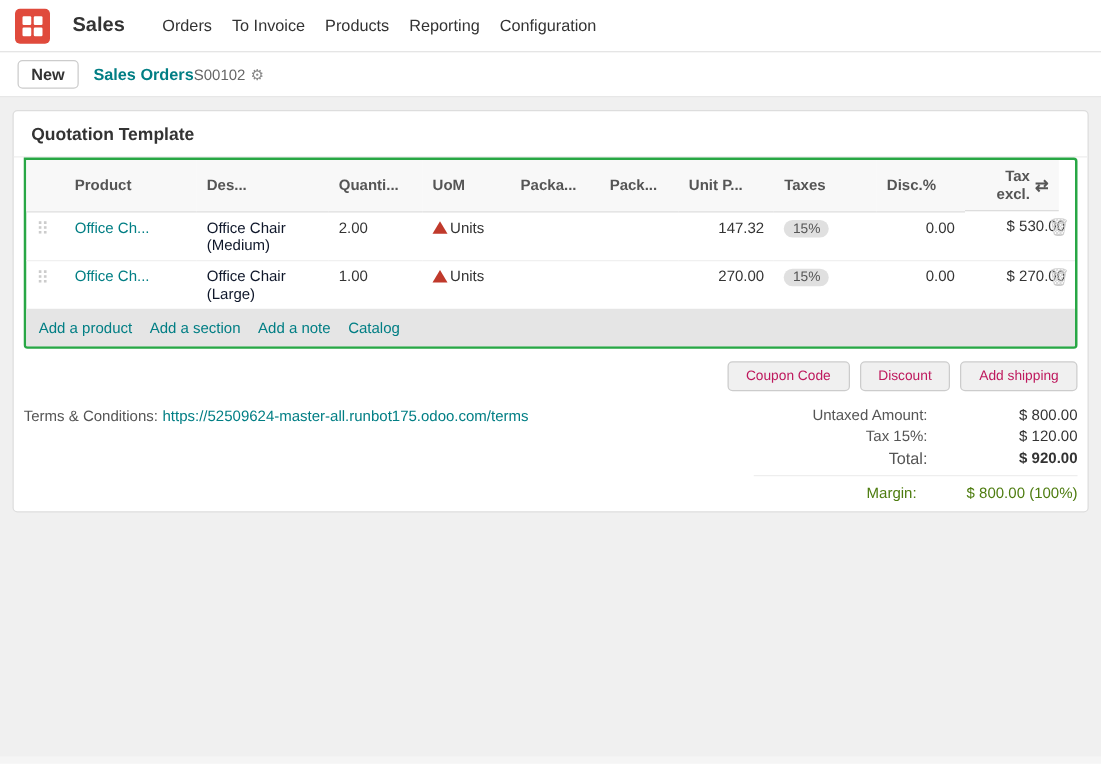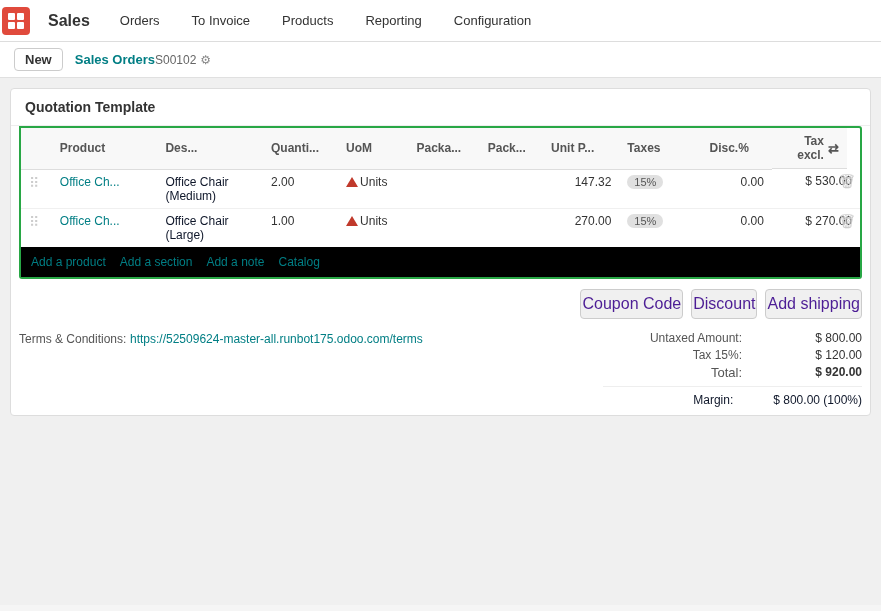--- a/index.html
+++ b/index.html
@@ -1,23 +1,23 @@
 <!DOCTYPE html>
 <html><head>
   <meta charset="utf-8">
   <style>
     * { box-sizing: border-box; margin: 0; padding: 0; }
     body { font-family: Arial, sans-serif; font-size: 13px; background: #f5f5f5; color: #333; width: 881px; height: 611px; overflow: hidden; }
 
     
-    .topbar { display: flex; align-items: center; background: #fff; border-bottom: 1px solid #ddd; padding: 0 2px; height: 42px; gap: 18px; }
+    .topbar { display: flex; align-items: center; background: #fff; border-bottom: 1px solid #ddd; padding: 0 12px; height: 42px; gap: 18px; }
     .topbar-logo { width: 28px; height: 28px; background: #e04a3c; border-radius: 4px; display: flex; align-items: center; justify-content: center; }
     .topbar-logo svg { width: 20px; height: 20px; }
     .topbar-appname { font-size: 16px; font-weight: bold; color: #333; margin-right: 10px; }
-    .topbar-nav { display: flex; gap: 28px; }
+    .topbar-nav { display: flex; gap: 12px; }
     .topbar-nav-item { font-size: 13px; color: #333; cursor: pointer; padding: 4px 2px; }
 
     
     .subheader { display: flex; align-items: center; background: #fff; padding: 6px 14px; border-bottom: 1px solid #e0e0e0; gap: 12px; }
     .new-badge { background: #fff; border: 1px solid #ccc; border-radius: 4px; padding: 3px 10px; font-size: 13px; font-weight: bold; color: #333; }
     .breadcrumb-section { display: flex; }
     .breadcrumb-title { font-size: 13px; font-weight: bold; color: #017e84; cursor: pointer; }
     .breadcrumb-sub { font-size: 12px; color: #666; display: flex; align-items: center; gap: 4px; }
     .gear-icon { color: #888; cursor: pointer; font-size: 12px; }
 
@@ -40,35 +40,35 @@
     .drag-handle { color: #ccc; cursor: grab; font-size: 14px; }
     .tax-badge { background: #e0e0e0; border-radius: 10px; padding: 1px 7px; font-size: 11px; color: #555; display: inline-block; }
     .delete-icon { color: #ccc; cursor: pointer; font-size: 14px; float: right; }
     .num-right { text-align: right; }
     .product-name { color: #017e84; font-size: 12px; }
     .product-desc { font-size: 12px; color: #0f172a; }
     .unit-icon { display: inline-flex; align-items: center; gap: 2px; }
     .unit-tri { width: 0; height: 0; border-left: 6px solid transparent; border-right: 6px solid transparent; border-bottom: 10px solid #c0392b; display: inline-block; }
 
     
-    .add-actions { padding: 8px 10px; display: flex; gap: 14px; background: #000000; }
+    .add-actions { padding: 8px 10px; display: flex; gap: 14px; background: #e5e5e5; }
     .add-action-link { color: #017e84; font-size: 12px; cursor: pointer; text-decoration: none; }
     .catalog-link { color: #017e84; font-size: 12px; cursor: pointer; }
     .promo-buttons { display: flex; justify-content: flex-end; gap: 8px; margin-bottom: 12px; }
-    .promo-btn { background: #f0f0f0; border: 1px solid #ccc; border-radius: 4px; padding: 5px 1px; font-size: 16px; cursor: pointer; color: #4c1d95; }
+    .promo-btn { background: #f0f0f0; border: 1px solid #ccc; border-radius: 4px; padding: 5px 14px; font-size: 11px; cursor: pointer; color: #be185d; }
     .bottom-footer { display: flex; justify-content: space-between; align-items: flex-start; }
     .terms-link { color: #017e84; font-size: 12px; cursor: pointer; text-decoration: none; }
     .terms-label { font-size: 12px; color: #555; }
     .totals { text-align: right; }
     .total-row { display: flex; justify-content: flex-end; gap: 40px; margin-bottom: 3px; font-size: 12px; }
     .total-row .label { color: #555; min-width: 130px; text-align: right; }
     .total-row .value { min-width: 80px; text-align: right; font-weight: normal; }
     .total-row.grand-total .value { font-size: 12px; font-weight: bold; }
     .total-row.grand-total .label { font-size: 13px; }
-    .margin-row { display: flex; gap: 40px; margin-top: 6px; padding-top: 6px; border-top: 1px solid #eee; font-size: 12px; color: #0f172a; }
+    .margin-row { display: flex; gap: 40px; margin-top: 6px; padding-top: 6px; border-top: 1px solid #eee; font-size: 12px; color: #4d7c0f; }
     .margin-row .label { min-width: 130px; text-align: right; }
     .margin-row .value { min-width: 80px; text-align: right; }
 
     
     .main::-webkit-scrollbar { width: 8px; }
     .main::-webkit-scrollbar-track { background: #f0f0f0; }
     .main::-webkit-scrollbar-thumb { background: #ccc; border-radius: 4px; }
     .tab-active-green { border: 1px solid #28a745 !important; border-bottom: 2px solid #fff !important; }
     .col-sort { width: 18px; }
     .col-product { width: 90px; }

